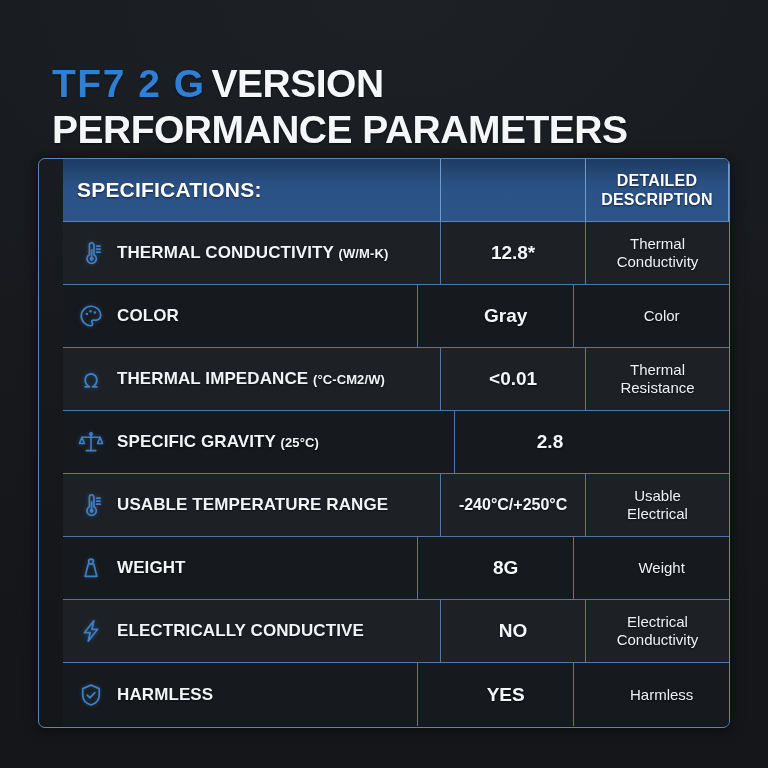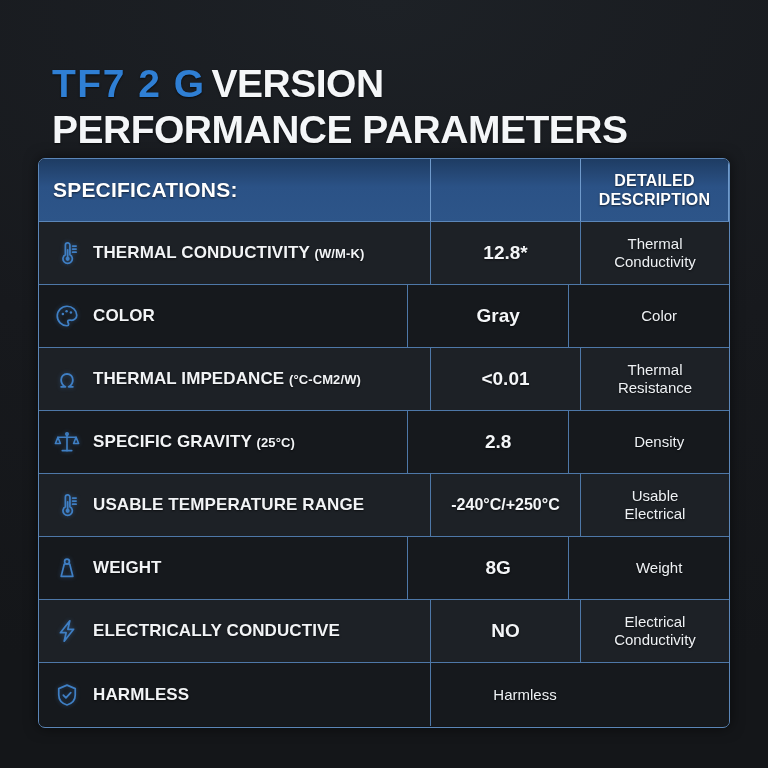--- a/index.html
+++ b/index.html
@@ -58,20 +58,21 @@
     box-sizing: border-box;
     display: flex;
     flex-direction: column;
     box-shadow: 0 0 14px rgba(0,0,0,0.55);
   }
   .row {
     display: flex;
     flex: 0 0 auto;
     border-bottom: 1px solid #4e78a8;
     box-sizing: border-box;
+    margin-left: 24px;
   }
   .row:last-child { border-bottom: none; }
 
   .row.header {
     height: 63px;
     background: linear-gradient(180deg, #1e3c63 0%, #2b5286 45%, #2d5589 100%);
     border-bottom: 1px solid #5b86b8;
   }
   .row.odd  { background: #1d2126; height: 63px; }
   .row.even { background: #16191d; height: 63px; gap: 20px; }
@@ -282,25 +283,20 @@
           </svg>
         </span>
         <span class="spec-label">
           <span>SPECIFIC GRAVITY</span>
           <span class="unit">(25°C)</span>
         </span>
       </div>
       <div class="cell cell-value">
         <span class="value-text">2.8</span>
       </div>
-      <div class="cell cell-desc">
-        <span class="desc-text">
-          <span>Density</span>
-        </span>
-      </div>
     </div>
 
     <div class="row odd">
       <div class="cell cell-spec">
         <span class="icon">
           <svg viewBox="0 0 24 24" fill="none" stroke="currentColor" stroke-width="1.6" stroke-linecap="round" stroke-linejoin="round">
             <path d="M10.5 13.6V4.8a2.1 2.1 0 0 1 4.2 0v8.8a4.3 4.3 0 1 1-4.2 0z"></path>
             <circle cx="12.6" cy="17.4" r="1.9" fill="currentColor" stroke="none"></circle>
             <line x1="12.6" y1="9" x2="12.6" y2="16"></line>
             <line x1="17.2" y1="5.6" x2="20.4" y2="5.6"></line>
@@ -376,20 +372,23 @@
           <svg viewBox="0 0 24 24" fill="none" stroke="currentColor" stroke-width="1.6" stroke-linecap="round" stroke-linejoin="round">
             <path d="M12 2.9 4.4 6.1v6c0 4.5 3.2 7.9 7.6 9.1 4.4-1.2 7.6-4.6 7.6-9.1v-6z"></path>
             <path d="M8.6 12.1l2.4 2.5 4.5-4.8"></path>
           </svg>
         </span>
         <span class="spec-label">
           <span>HARMLESS</span>
           <span class="unit"></span>
         </span>
       </div>
+      <div class="cell cell-value">
+        <span class="value-text">YES</span>
+      </div>
       <div class="cell cell-desc">
         <span class="desc-text">
           <span>Harmless</span>
         </span>
       </div>
     </div>
 
   </div>
 </div>
 

